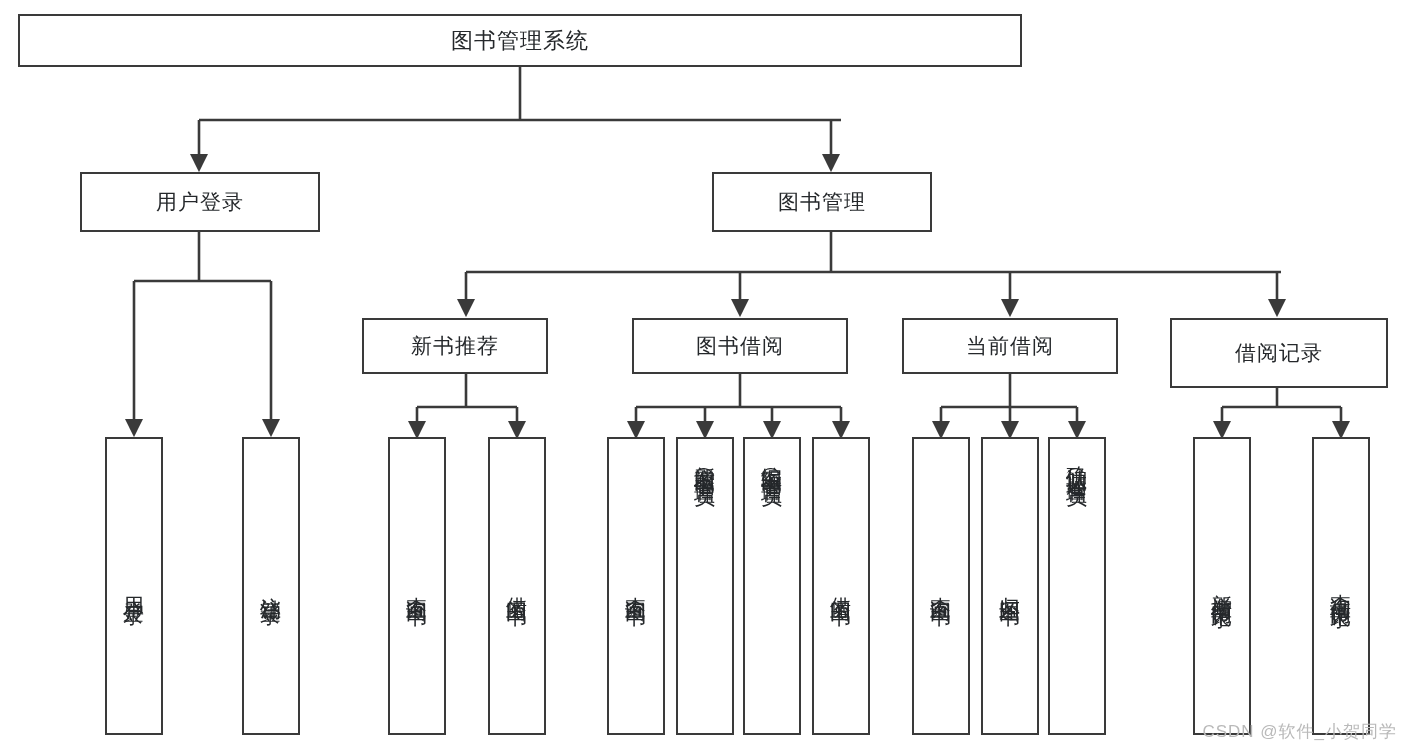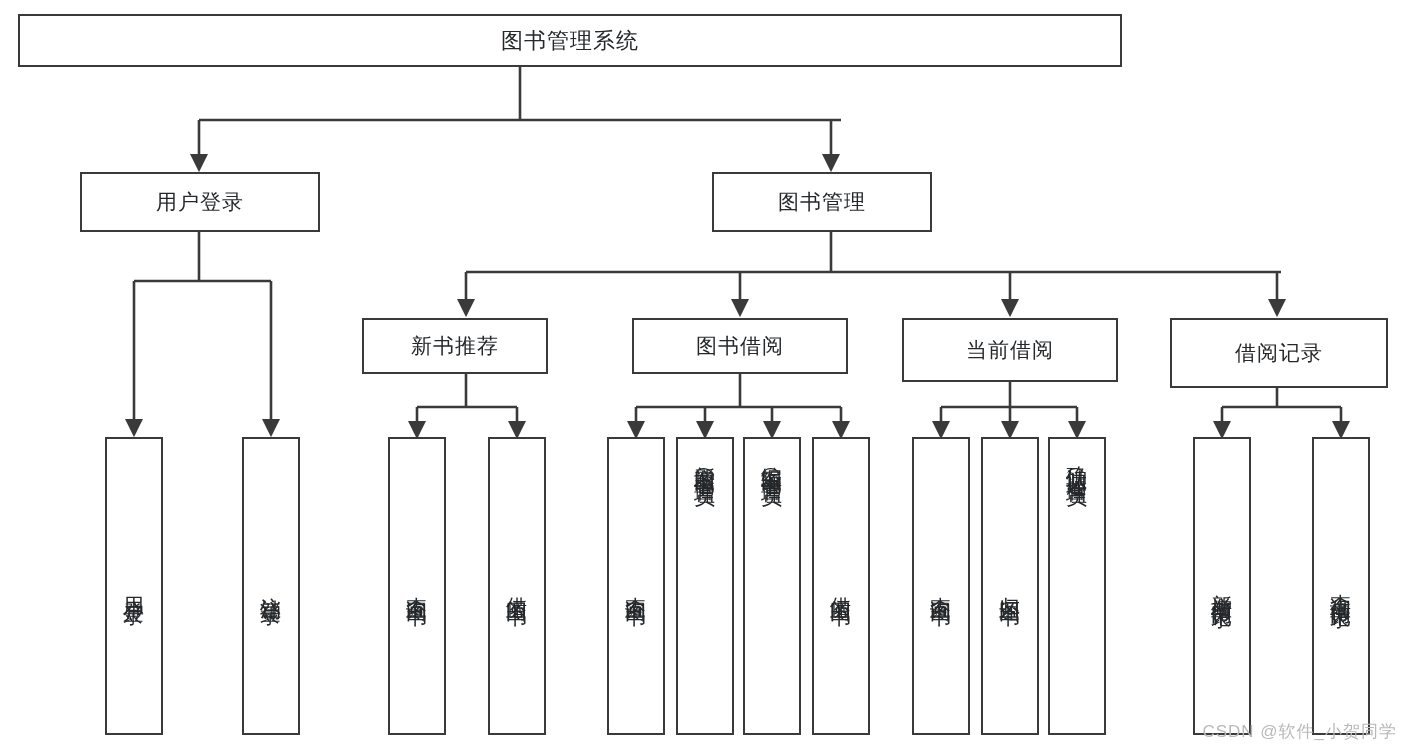--- a/index.html
+++ b/index.html
@@ -113,38 +113,38 @@
       <path d="M 1010 407 L 1010 430" marker-end="url(#arrow)"></path>
       <path d="M 1077 407 L 1077 430" marker-end="url(#arrow)"></path>
 
       <path d="M 1277 374 L 1277 407"></path>
       <path d="M 1222 407 L 1341 407"></path>
       <path d="M 1222 407 L 1222 430" marker-end="url(#arrow)"></path>
       <path d="M 1341 407 L 1341 430" marker-end="url(#arrow)"></path>
     </g>
   </svg>
 
-  <div class="node root" style="left:18px;top:14px;width:1104px;height:53px;">
+  <div class="node root" style="left:18px;top:14px;width:1004px;height:53px;">
     <span class="lbl">图书管理系统</span>
   </div>
 
   <div class="node" style="left:80px;top:172px;width:240px;height:60px;">
     <span class="lbl">用户登录</span>
   </div>
   <div class="node" style="left:712px;top:172px;width:220px;height:60px;">
     <span class="lbl">图书管理</span>
   </div>
 
   <div class="node" style="left:632px;top:318px;width:216px;height:56px;">
     <span class="lbl">图书借阅</span>
   </div>
   <div class="node" style="left:362px;top:318px;width:186px;height:56px;">
     <span class="lbl">新书推荐</span>
   </div>
-  <div class="node" style="left:902px;top:318px;width:216px;height:64px;">
+  <div class="node" style="left:902px;top:318px;width:216px;height:56px;">
     <span class="lbl">当前借阅</span>
   </div>
   <div class="node" style="left:1170px;top:318px;width:218px;height:70px;align-items:center;">
     <span class="lbl">借阅记录</span>
   </div>
 
   <div class="leaf center-text" style="left:105px;top:437px;width:58px;height:298px;">
     <span class="vlbl">用户登录</span>
   </div>
   <div class="leaf center-text" style="left:242px;top:437px;width:58px;height:298px;">

